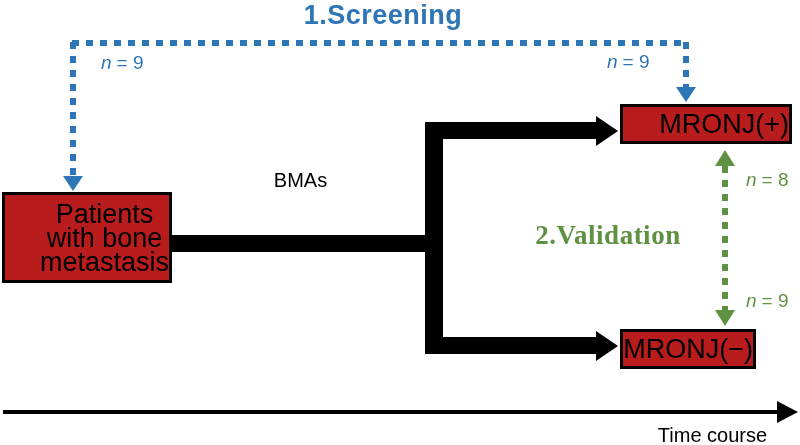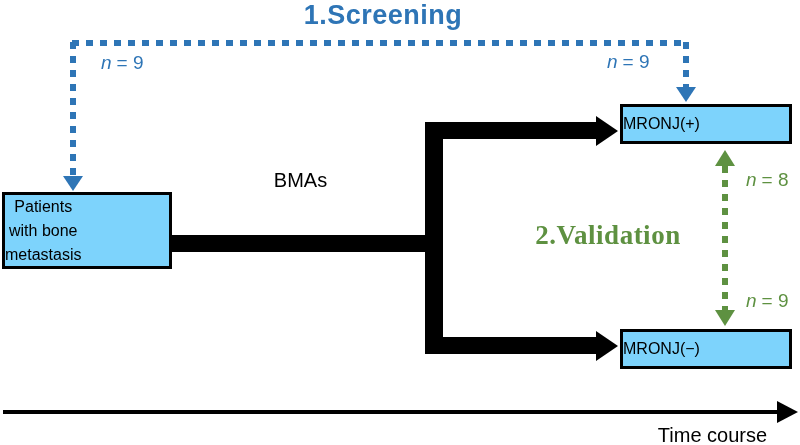--- a/index.html
+++ b/index.html
@@ -49,26 +49,26 @@
   .ah-right-black-big  { border-top: 15px solid transparent; border-bottom: 15px solid transparent; border-left: 22px solid var(--black); }
   .ah-right-black-thin { border-top: 11px solid transparent; border-bottom: 11px solid transparent; border-left: 21px solid var(--black); }
 
   
   .black-bar { background: var(--black); }
 
   
   .node-box {
     box-sizing: border-box;
     border: 3px solid var(--black);
-    background: #7dd3fc;
+    background: #b91c1c;
     display: flex;
     align-items: center;
-    justify-content: flex-start;
+    justify-content: flex-end;
     text-align: center;
-    font-size: 16px;
+    font-size: 27px;
     line-height: 24px;
     color: #000;
   }
 
   
   .plain-label {
     font-size: 20px;
     line-height: 24px;
     color: #000;
     text-align: center;
@@ -96,21 +96,21 @@
   <div class="abs dot-v blue-line" style="left:683px; top:42px; height:45px;"></div>
   <div class="abs ah ah-down-blue" style="left:676px; top:87px;"></div>
 
   <div class="abs count count-blue" style="left:101px; top:52px;">
     <span class="sym">n</span><span class="val">= 9</span>
   </div>
   <div class="abs count count-blue" style="left:607px; top:51px;">
     <span class="sym">n</span><span class="val">= 9</span>
   </div>
 
-  <div class="abs node-box" style="left:2px; top:192px; width:170px; height:77px;">
+  <div class="abs node-box" style="left:2px; top:192px; width:170px; height:91px;">
     <div>
       <div>Patients</div>
       <div>with bone</div>
       <div>metastasis</div>
     </div>
   </div>
 
   <div class="abs plain-label" style="left:218px; top:168px; width:165px;">
     <div>BMAs</div>
   </div>
@@ -118,21 +118,21 @@
   <div class="abs black-bar" style="left:170px; top:235px; width:273px; height:17px;"></div>
   <div class="abs black-bar" style="left:425px; top:122px; width:18px; height:232px;"></div>
   <div class="abs black-bar" style="left:425px; top:122px; width:171px; height:17px;"></div>
   <div class="abs ah ah-right-black-big" style="left:596px; top:116px;"></div>
   <div class="abs black-bar" style="left:425px; top:337px; width:171px; height:17px;"></div>
   <div class="abs ah ah-right-black-big" style="left:596px; top:331px;"></div>
 
   <div class="abs node-box" style="left:620px; top:104px; width:172px; height:40px;">
     <div>MRONJ(+)</div>
   </div>
-  <div class="abs node-box" style="left:620px; top:329px; width:172px; height:40px;">
+  <div class="abs node-box" style="left:620px; top:329px; width:136px; height:40px;">
     <div>MRONJ(−)</div>
   </div>
 
   <div class="abs big-title validation-title">2.Validation</div>
 
   <div class="abs ah ah-up-green" style="left:715px; top:150px;"></div>
   <div class="abs dot-v green-line" style="left:722px; top:166px; height:144px;"></div>
   <div class="abs ah ah-down-green" style="left:715px; top:310px;"></div>
 
   <div class="abs count count-green" style="left:746px; top:169px;">

